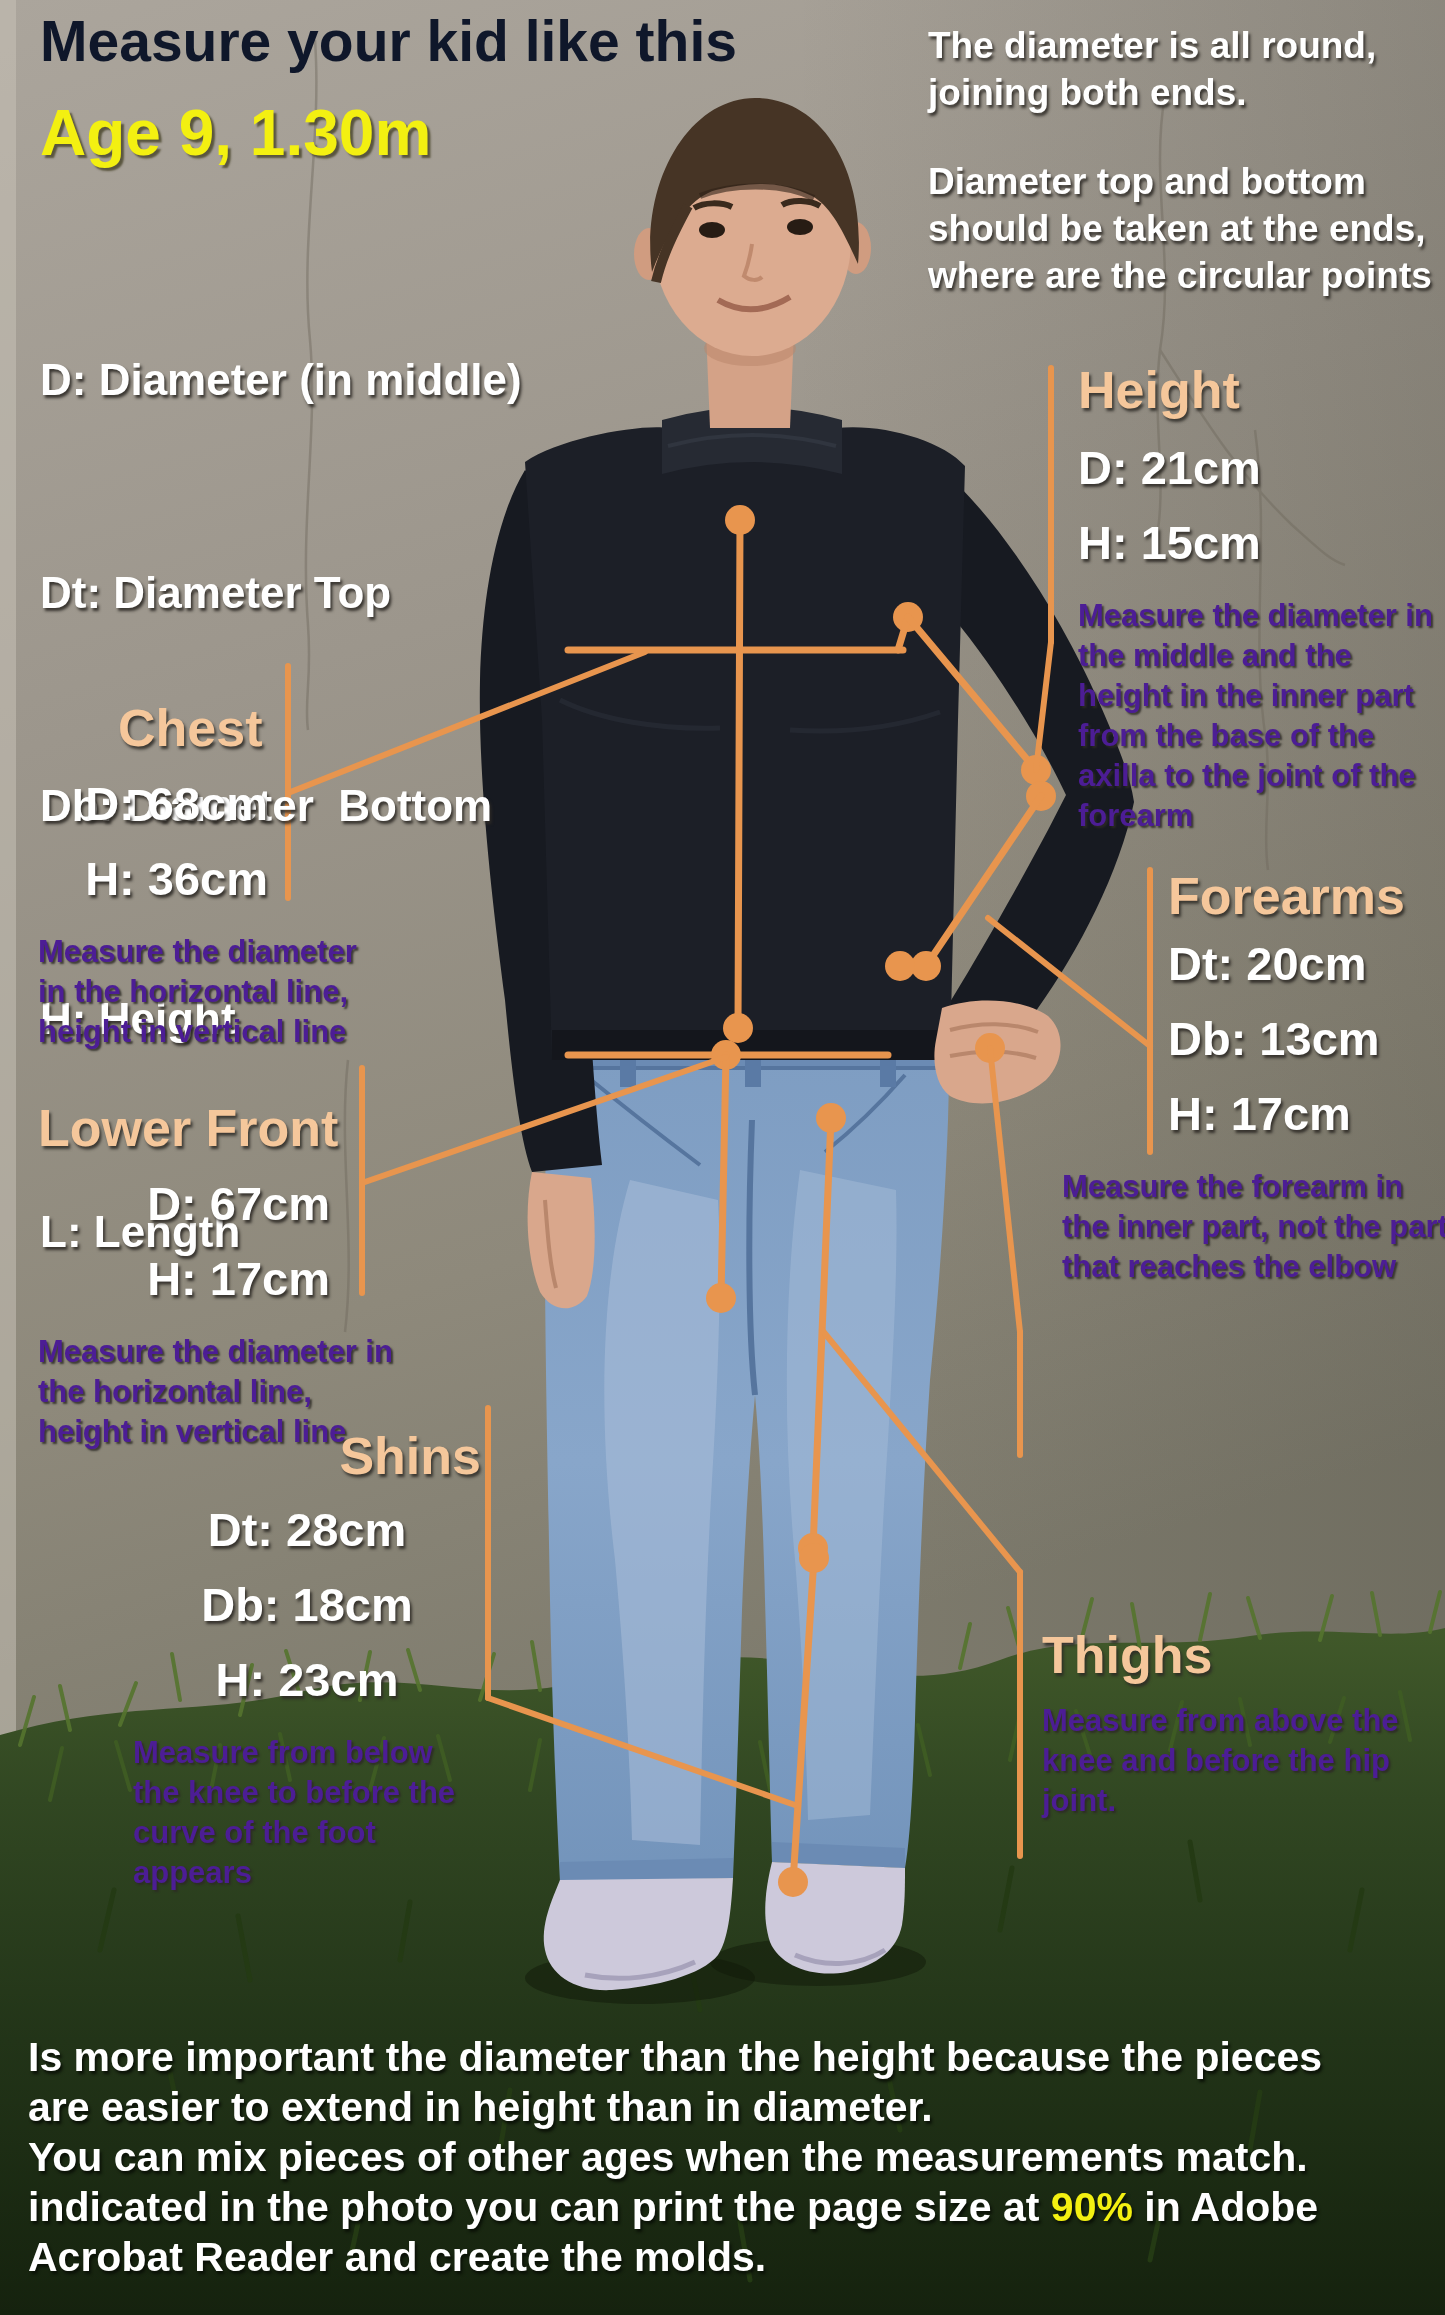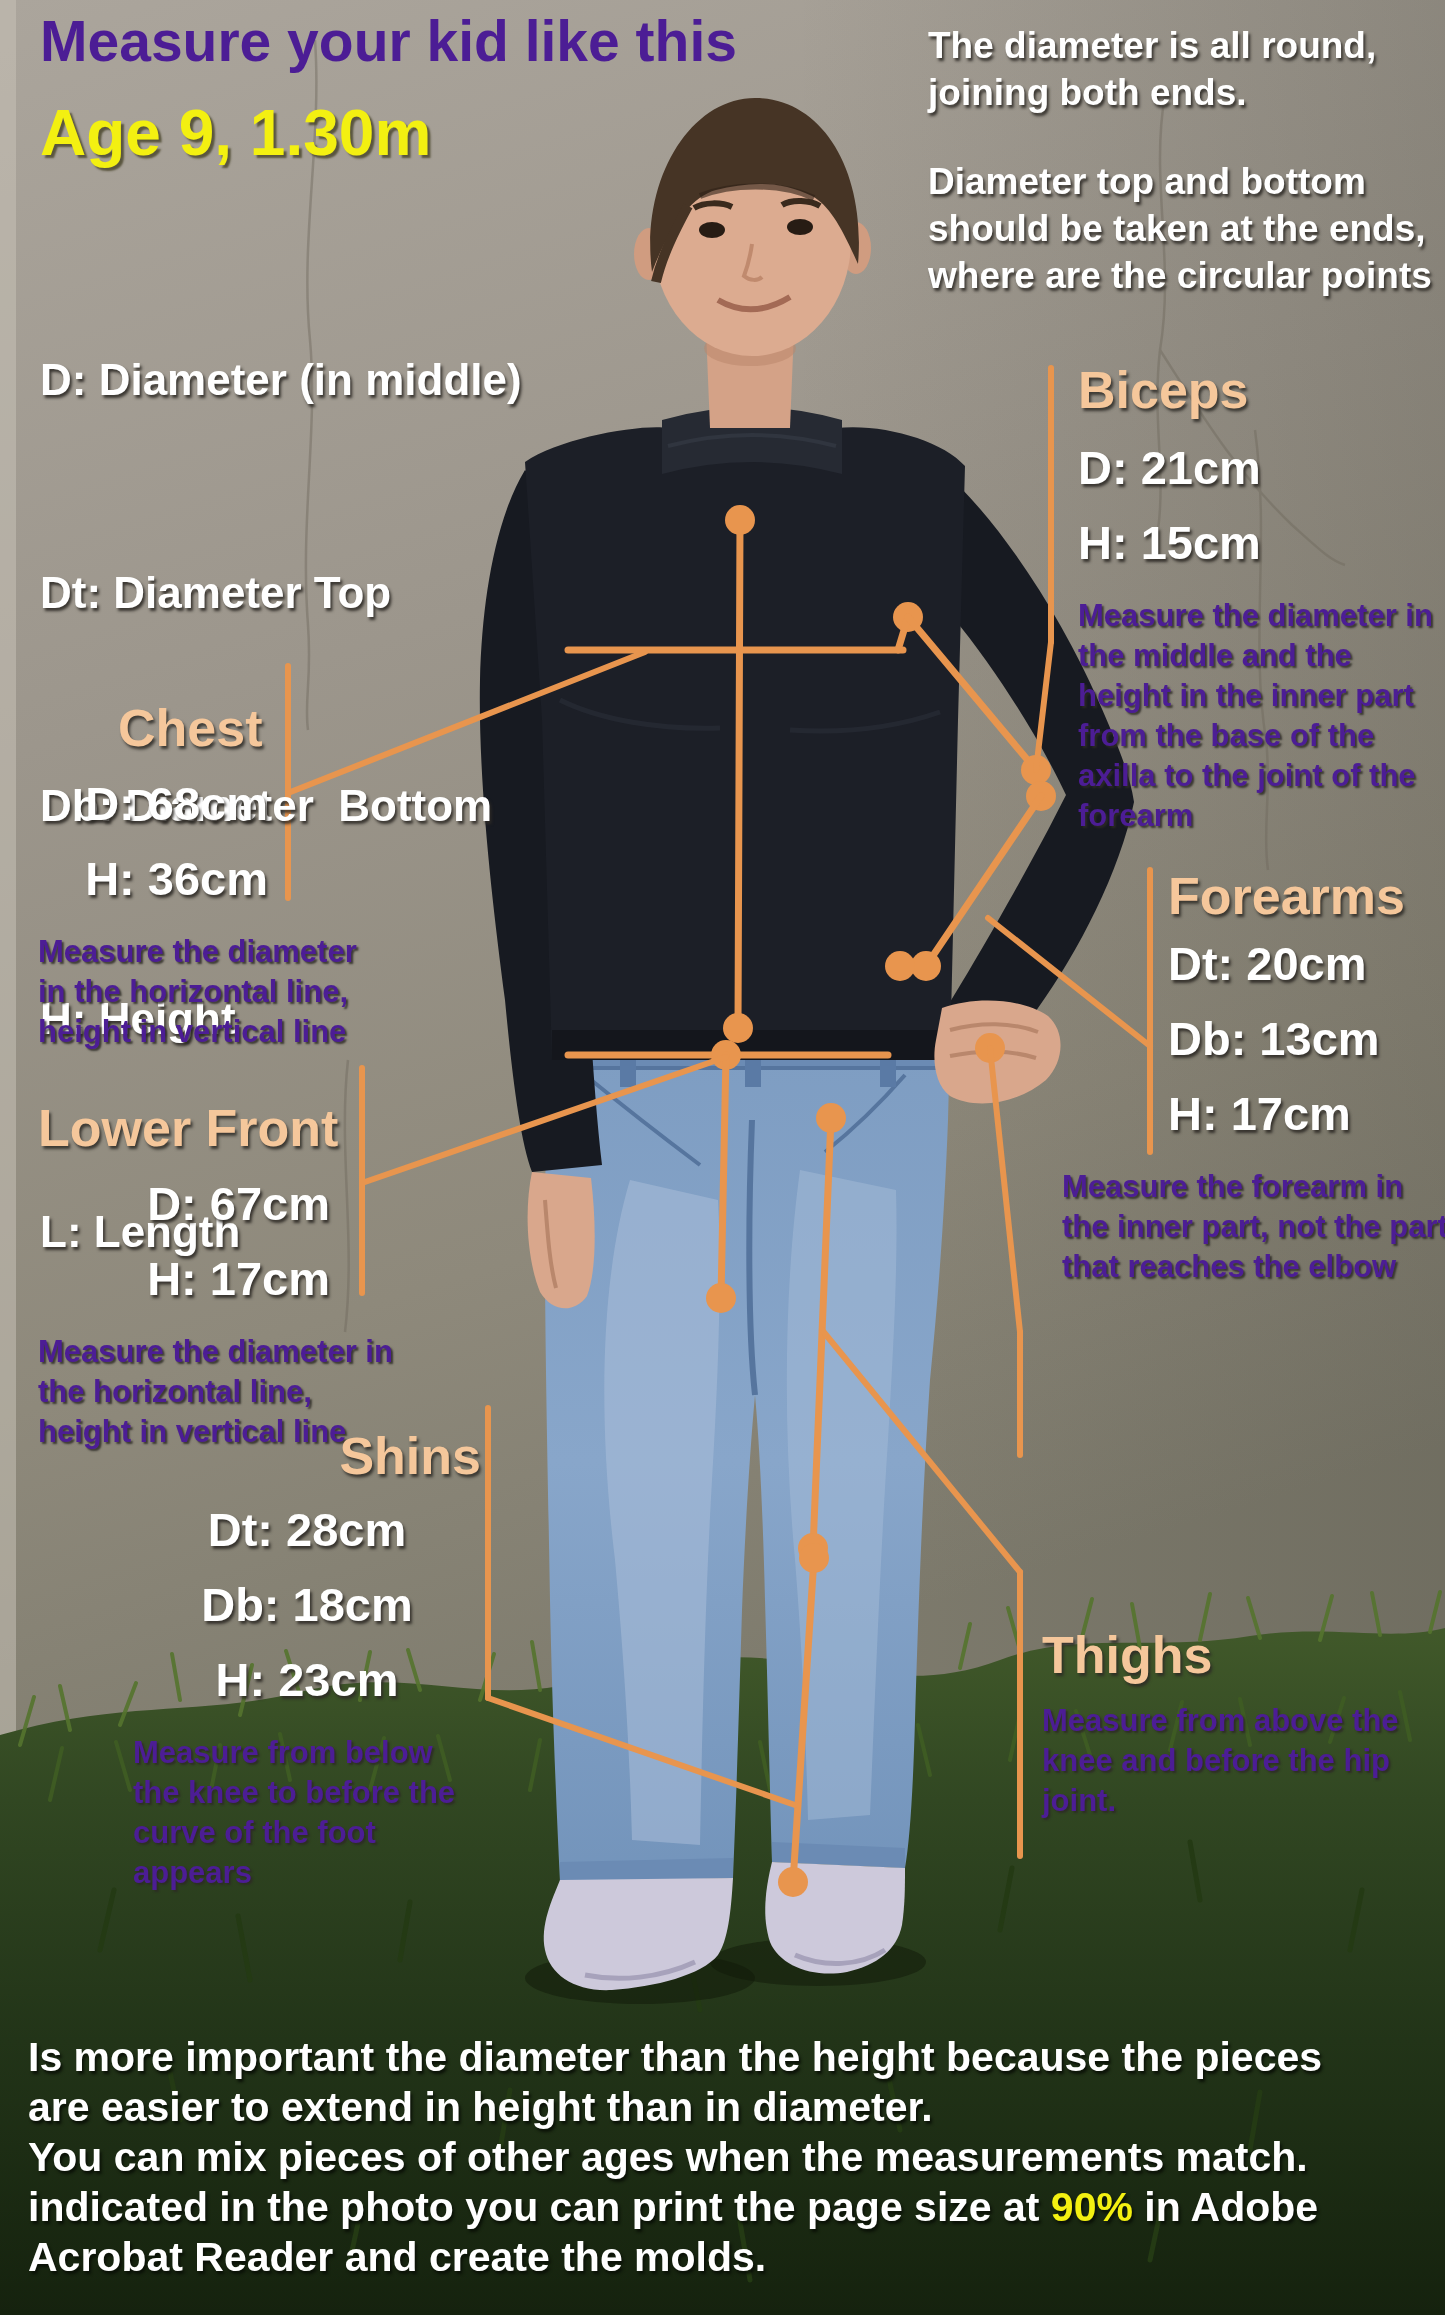--- a/index.html
+++ b/index.html
@@ -5,21 +5,21 @@
   html,body{margin:0;padding:0;background:#555;}
   .stage{
     position:relative; width:1445px; height:2315px; overflow:hidden;
     font-family:"Liberation Sans", sans-serif; font-weight:bold;
     background:#9a958b;
   }
   .stage svg{position:absolute; left:0; top:0;}
   .txt{position:absolute; z-index:5;}
   .white{color:#ffffff; text-shadow:2px 3px 3px rgba(45,42,38,.9);}
 
-  .title{left:40px; top:8px; font-size:57px; color:#4c1d95; letter-spacing:0;}
+  .title{left:40px; top:8px; font-size:57px; color:#0f172a; letter-spacing:0;}
   .age{left:40px; top:96px; font-size:64px; color:#f3f011;
        text-shadow:3px 3px 2px rgba(70,66,40,.8);}
   .legend{left:40px; top:202px; font-size:44px; line-height:71px; white-space:pre;}
 
   .note{left:928px; width:505px; font-size:37px; line-height:47px;}
   .note1{top:22px;}
   .note2{top:158px;}
 
   .section .sec-title{font-size:52px; color:#f5c79b; text-shadow:2px 3px 3px rgba(45,42,38,.85);}
   .section .val{font-size:47px; line-height:75px; color:#fff; text-shadow:2px 3px 3px rgba(45,42,38,.9);}
@@ -281,21 +281,21 @@
     <div class="sec-title">Shins</div>
     <div class="vals">
       <div class="val">Dt: 28cm</div>
       <div class="val">Db: 18cm</div>
       <div class="val">H: 23cm</div>
     </div>
     <div class="sec-desc">Measure from below the knee to before the curve of the foot appears</div>
   </div>
 
   <div class="txt section sec-biceps">
-    <div class="sec-title">Biceps</div>
+    <div class="sec-title">Height</div>
     <div class="vals">
       <div class="val">D: 21cm</div>
       <div class="val">H: 15cm</div>
     </div>
     <div class="sec-desc">Measure the diameter in the middle and the height in the inner part from the base of the axilla to the joint of the forearm</div>
   </div>
 
   <div class="txt section sec-forearms">
     <div class="sec-title">Forearms</div>
     <div class="vals">

